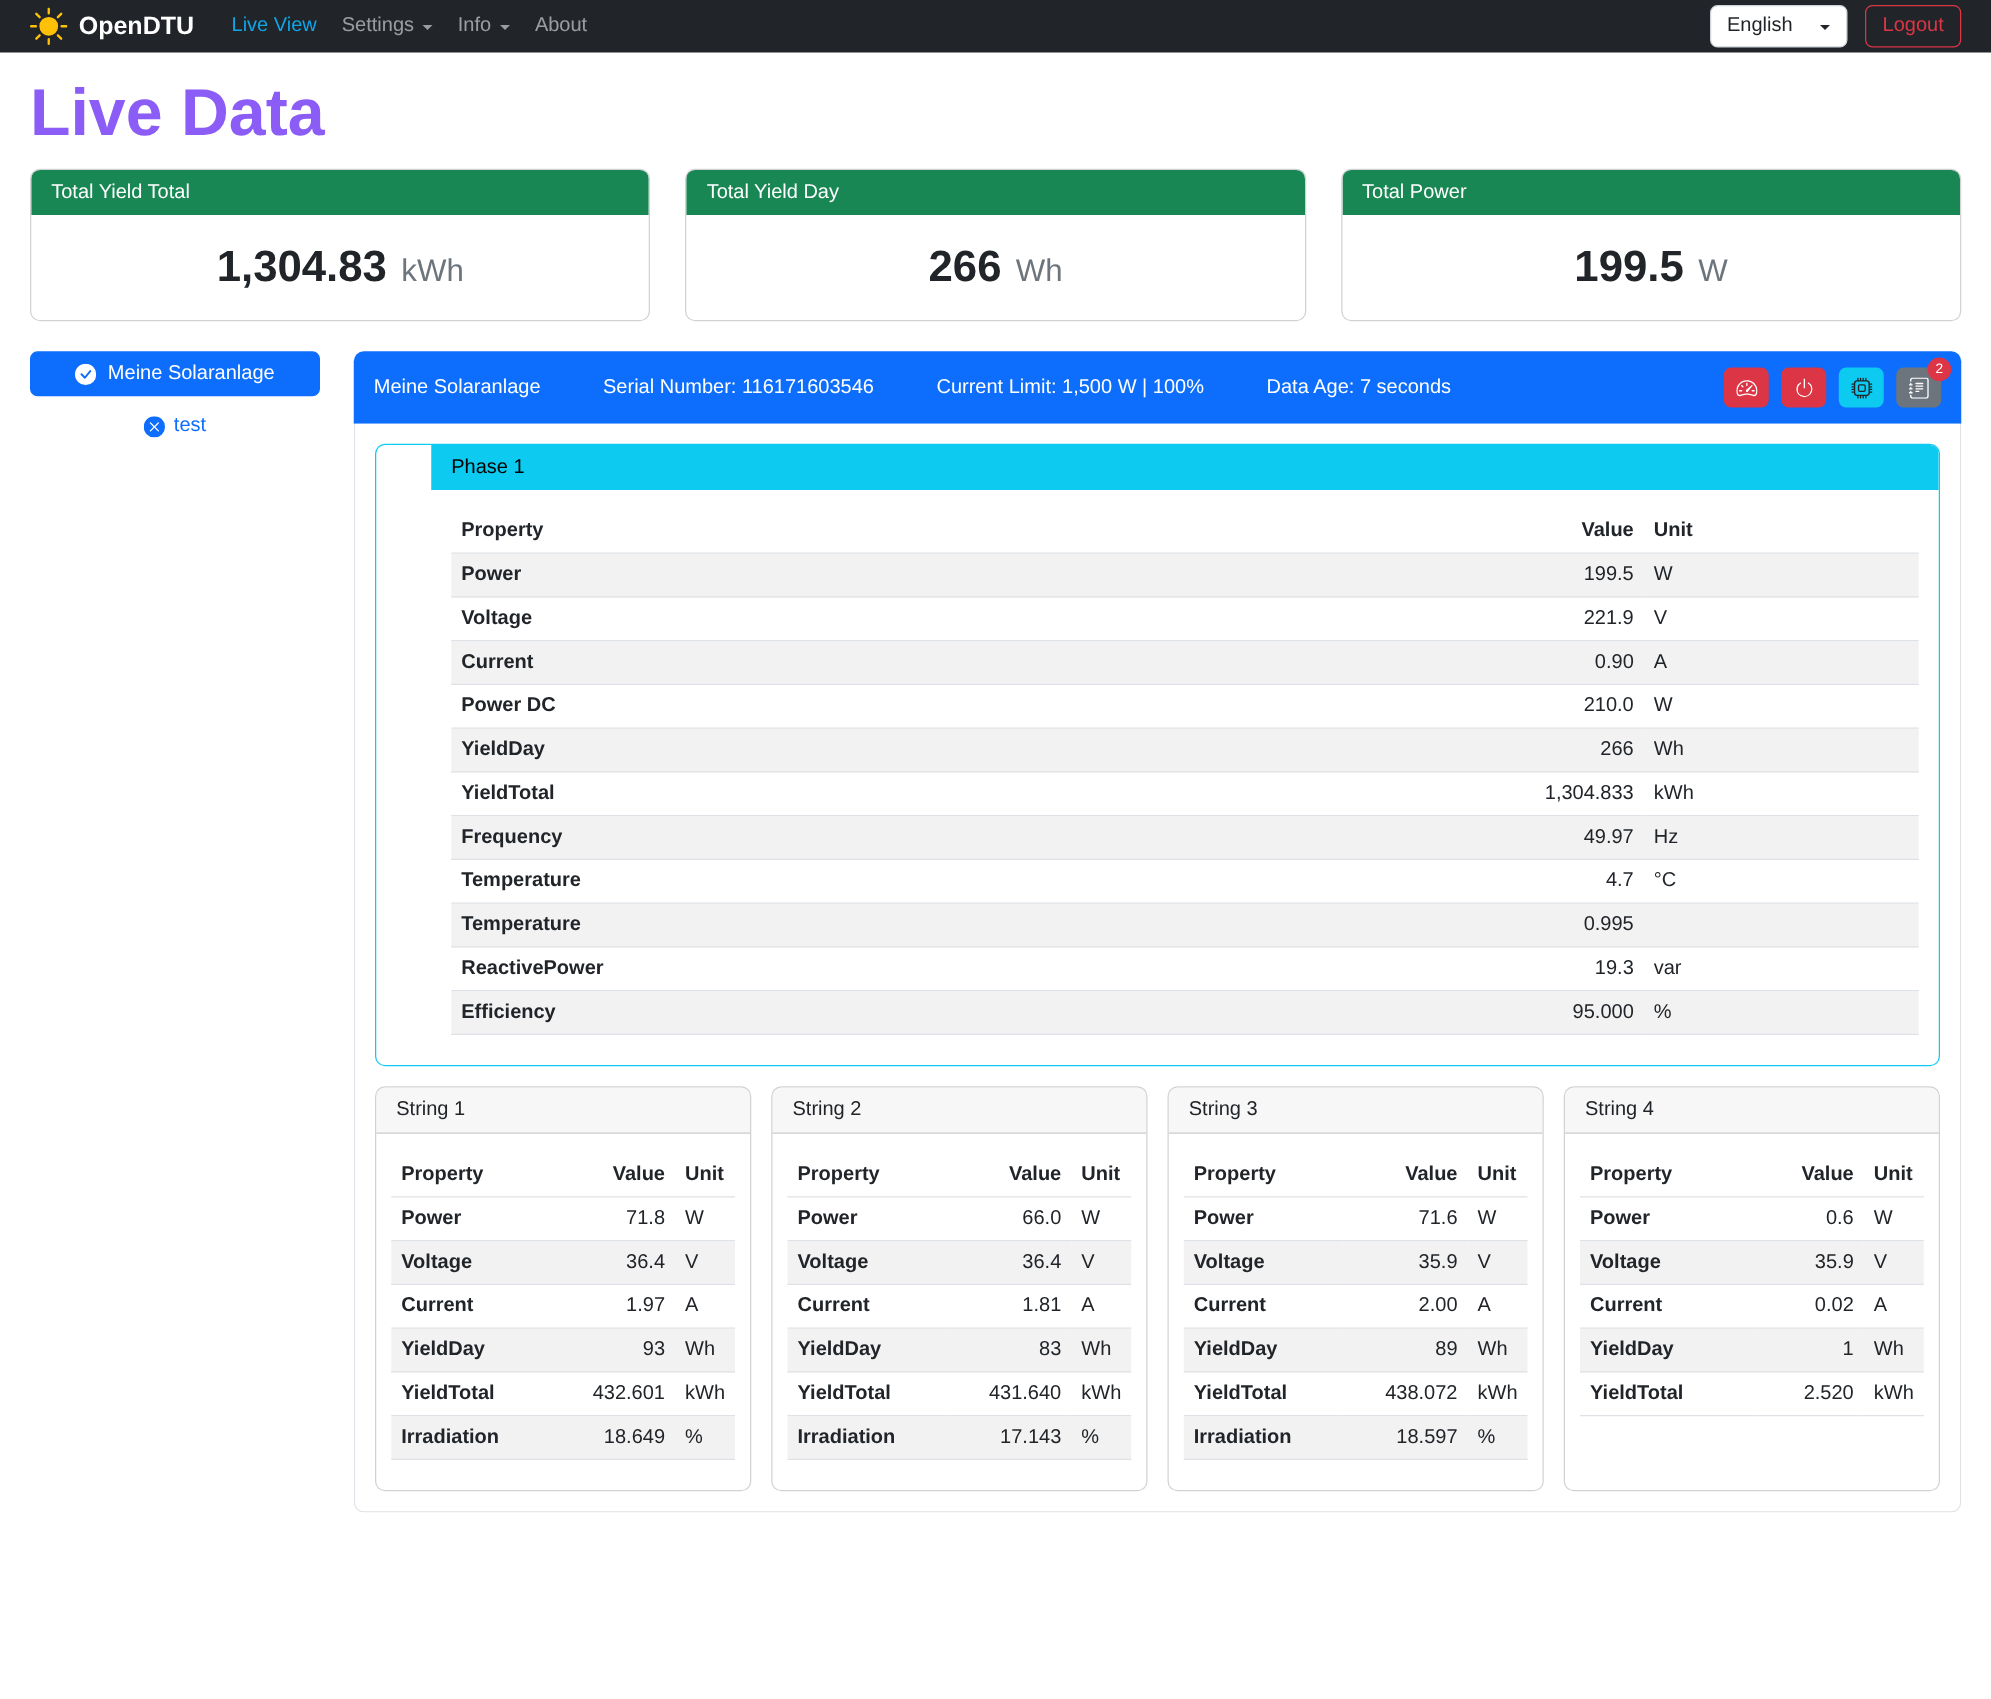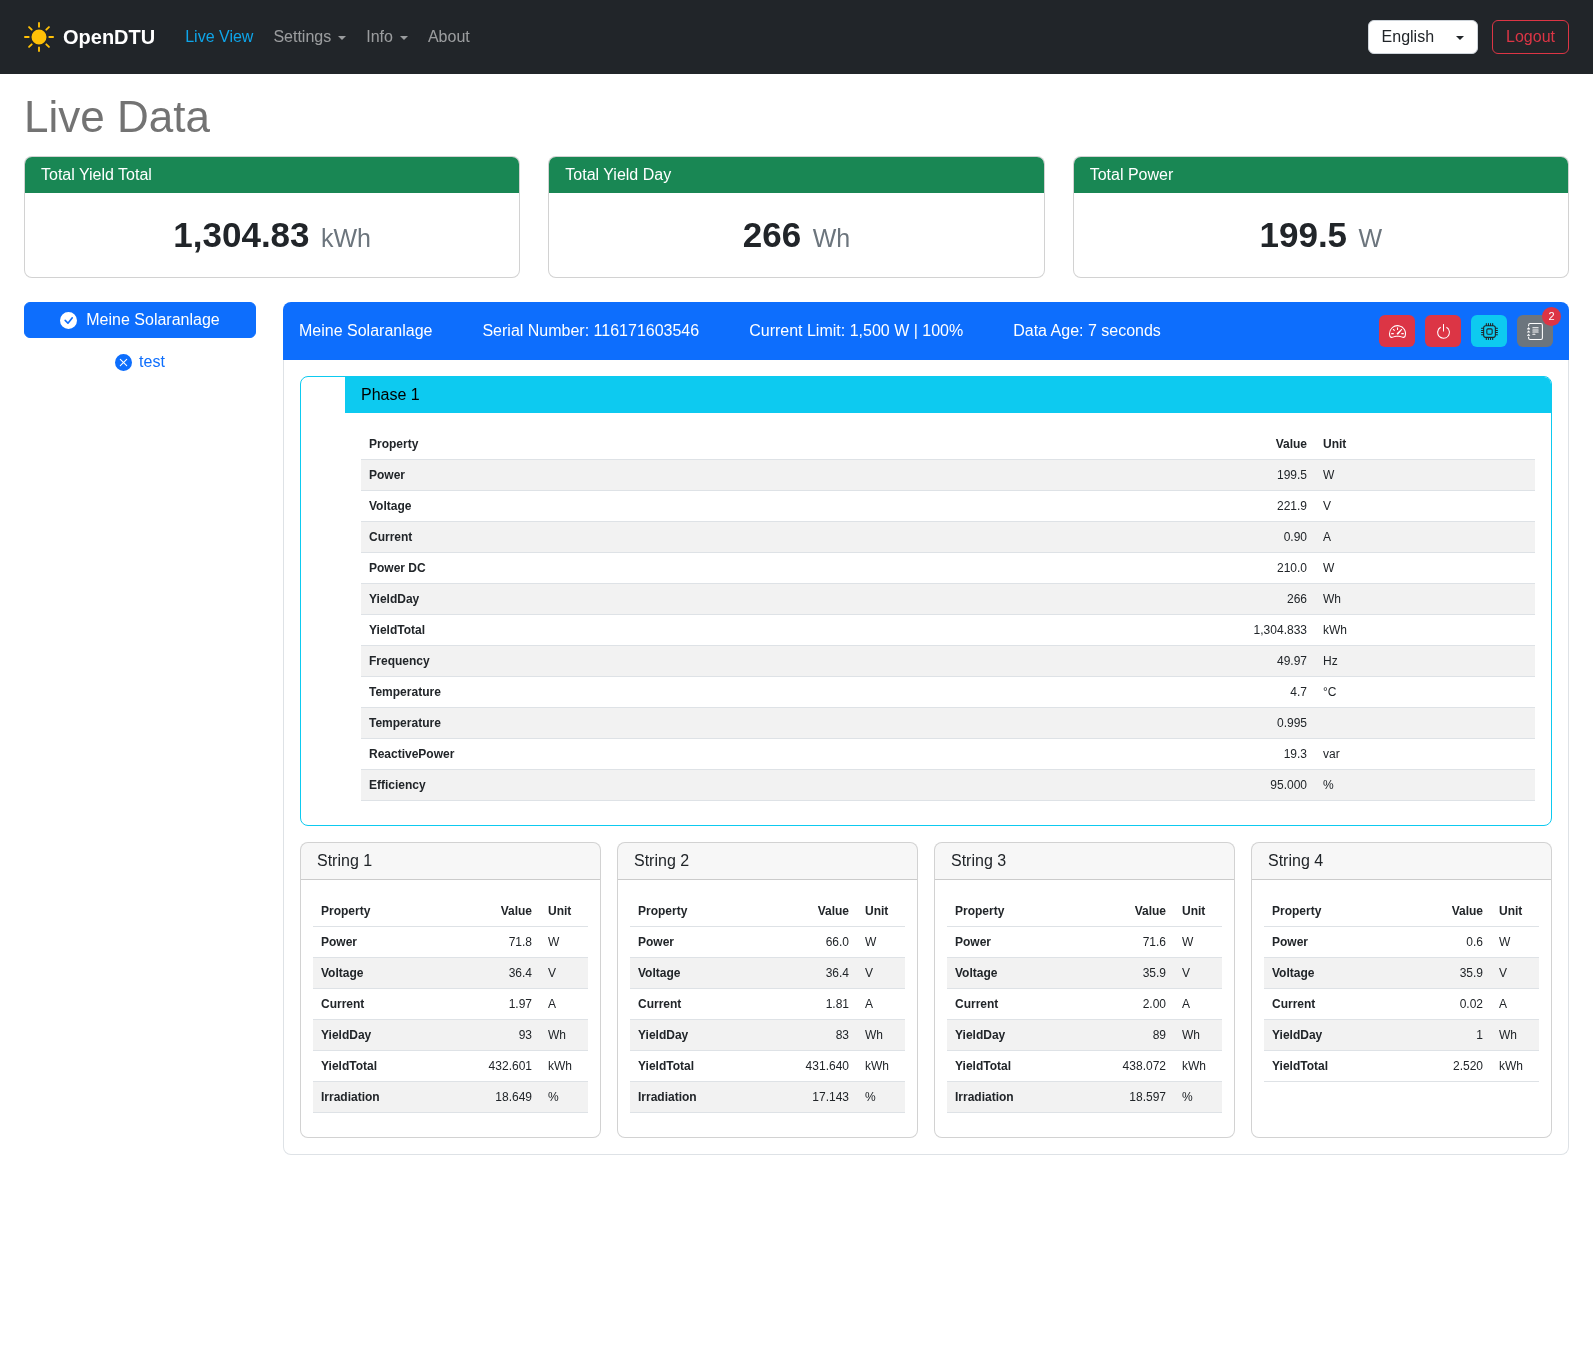--- a/index.html
+++ b/index.html
@@ -9,21 +9,21 @@
     min-height: 1359px;
     font-family: "Liberation Sans", sans-serif;
     font-size: 16px;
     color: #212529;
   }
   a { text-decoration: none; cursor: pointer; }
   button { cursor: pointer; font-family: inherit; }
 
   
   .navbar {
-    height: 74px;
+    height: 42px;
     background: #212529;
     display: flex;
     align-items: center;
     padding: 0 24px;
   }
   .brand {
     display: flex;
     align-items: center;
     gap: 9px;
     color: #fff;
@@ -66,23 +66,23 @@
     color: #dc3545;
     border: 1px solid #dc3545;
     border-radius: 6px;
     padding: 7px 13px;
     font-size: 16px;
   }
 
   
   .page-title {
     margin: 18px 24px 14px;
-    font-size: 44px;
-    font-weight: 400;
-    color: #737373;
+    font-size: 53px;
+    font-weight: 700;
+    color: #8b5cf6;
   }
 
   
   .summary-row { display: flex; gap: 28px; margin: 0 24px 24px; }
   .summary-card {
     flex: 1;
     border: 1px solid rgba(0,0,0,.175);
     border-radius: 8px;
     overflow: hidden;
     background: #fff;
@@ -173,21 +173,21 @@
     border-radius: 8px;
     overflow: hidden;
     margin-bottom: 16px;
     background: #fff;
     padding-left: 44px;
   }
   .phase-header { background: #0dcaf0; color: #000; padding: 9px 16px; }
   .phase-body { padding: 16px 16px 24px; }
 
   
-  table { width: 100%; border-collapse: collapse; font-size: 12px; }
+  table { width: 100%; border-collapse: collapse; font-size: 16px; }
   th, td {
     padding: 8px;
     text-align: left;
     border-bottom: 1px solid #dee2e6;
     color: #212529;
   }
   th { font-weight: 700; }
   td.prop { font-weight: 700; }
   .col-value { text-align: right; }
   .phase-table .col-unit { width: 220px; }

